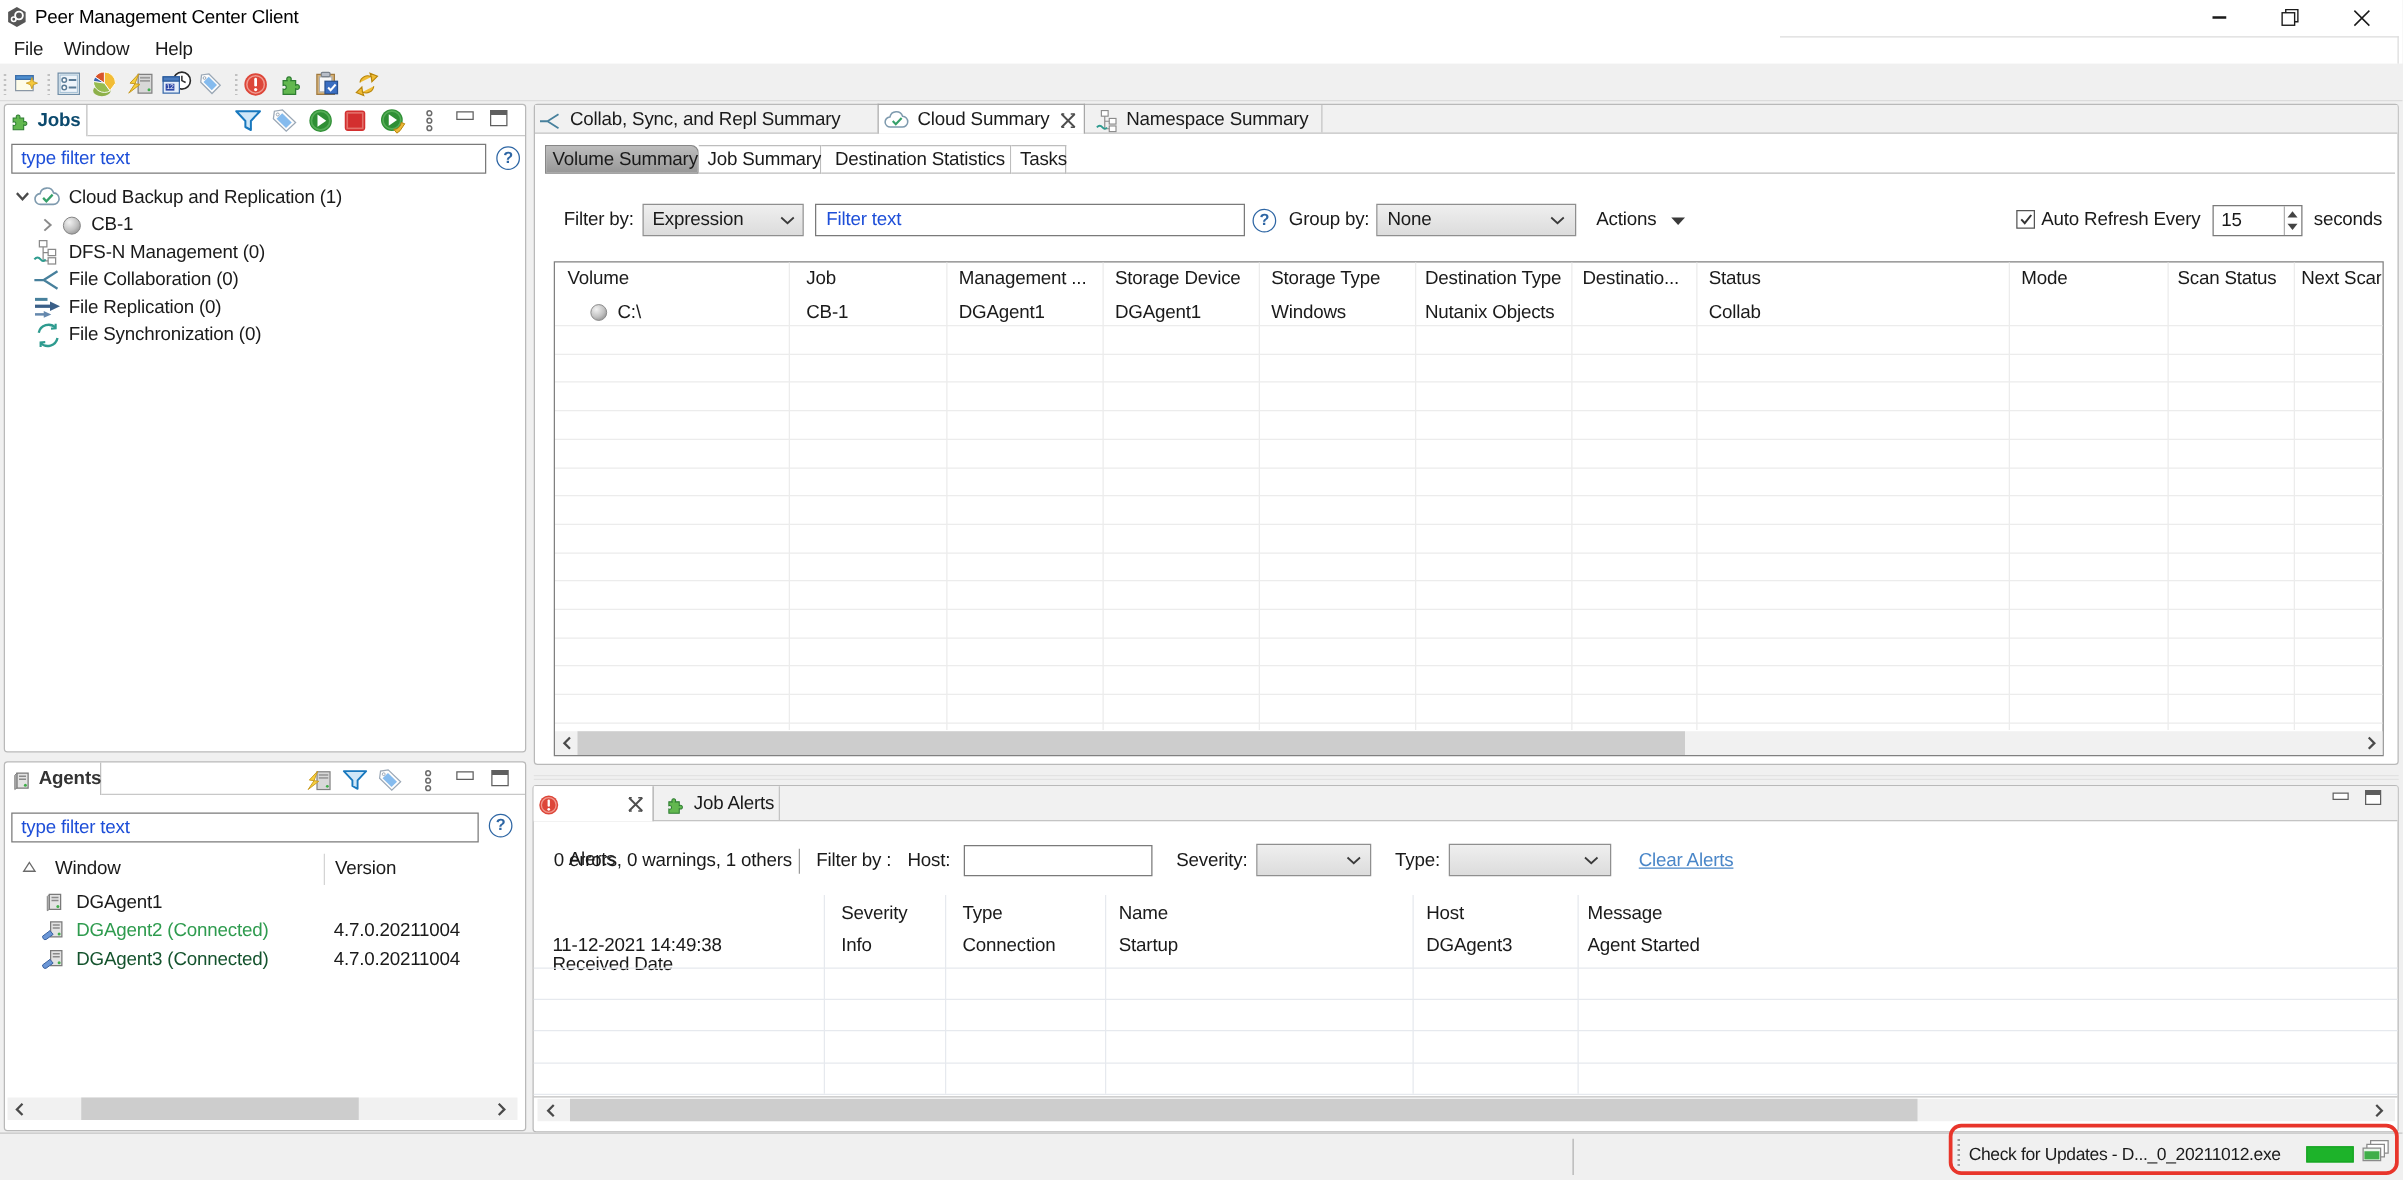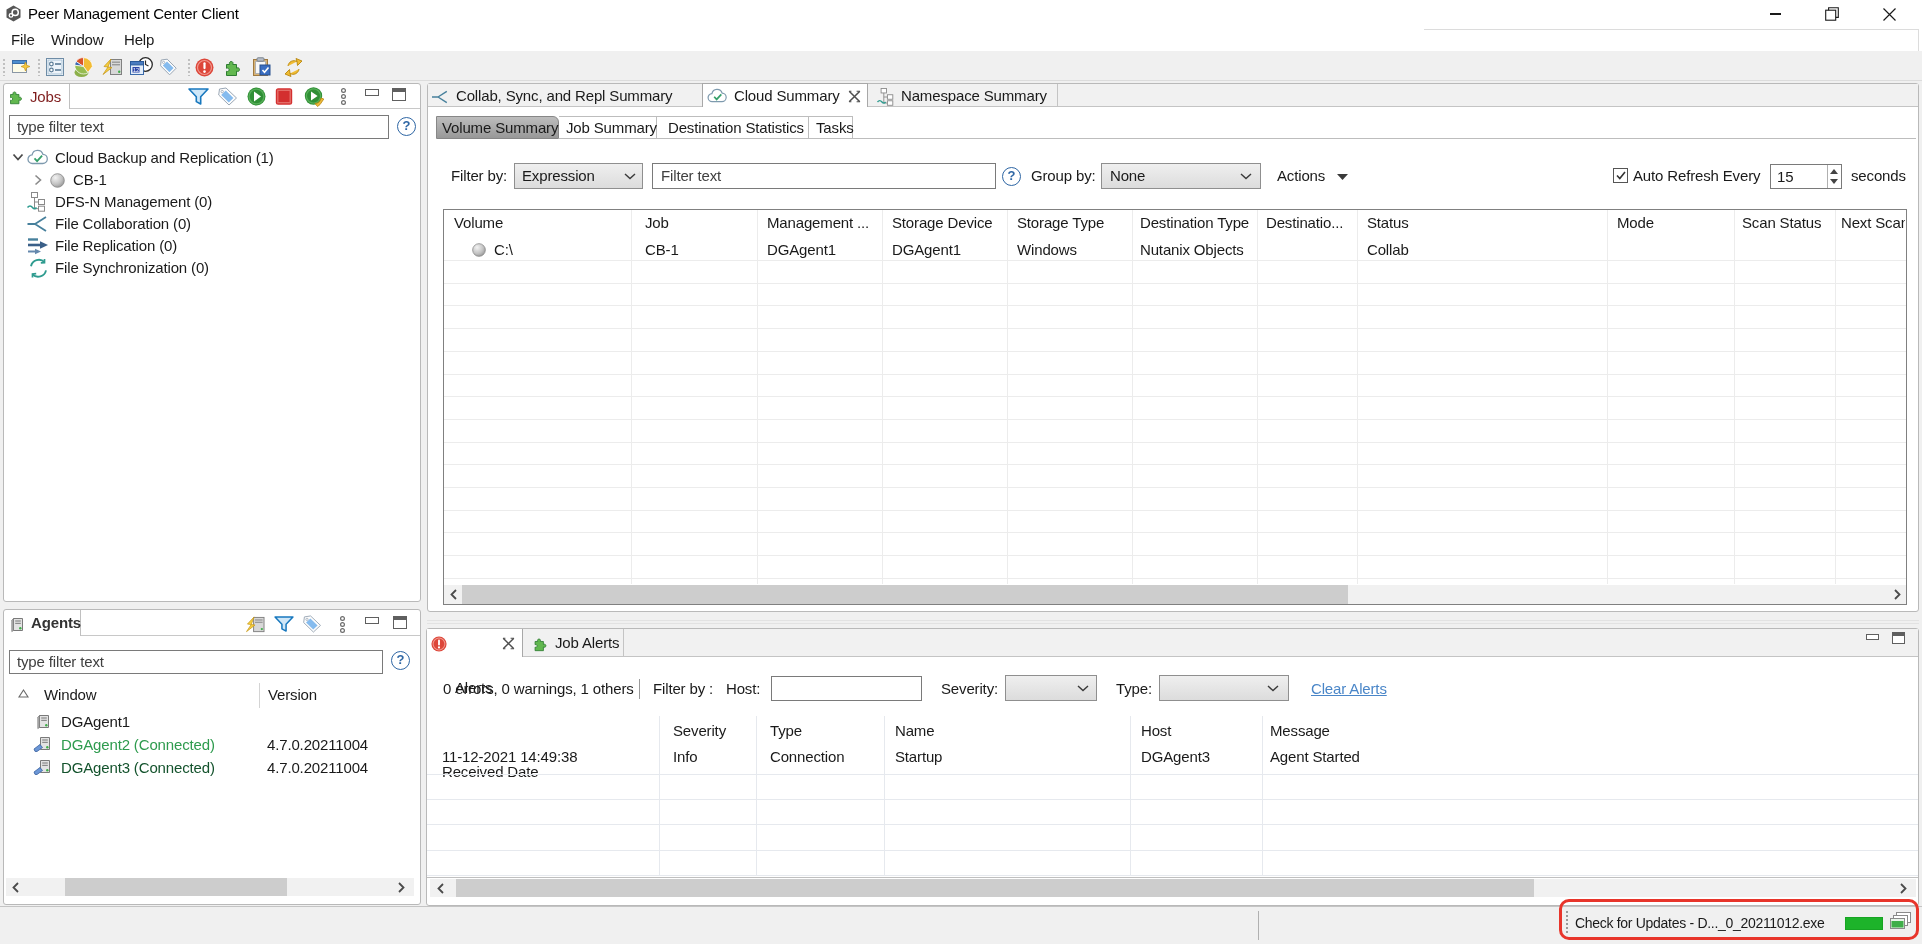--- a/index.html
+++ b/index.html
@@ -3,21 +3,21 @@
 <meta charset="utf-8">
 <style>
   * { margin:0; padding:0; box-sizing:border-box; }
   html,body { width:1922px; height:944px; overflow:hidden; }
   body { font-family:"Liberation Sans", sans-serif; font-size:15px; color:#1a1a1a; background:#f0f0f0; letter-spacing:-0.15px; }
   #root { position:absolute; left:0; top:0; width:1922px; height:944px; }
   .abs { position:absolute; }
   .lbl { position:absolute; white-space:nowrap; }
   .panel { position:absolute; background:#fff; border:1px solid #b9b9b9; border-radius:3px; }
   .input { position:absolute; background:#fff; border:1px solid #7a7a7a; }
-  .ph { color:#404040; }
+  .ph { color:#1d4ed8; }
   .combo { position:absolute; background:linear-gradient(#efefef,#dcdcdc); border:1px solid #8f8f8f; }
   .hline { position:absolute; height:1px; background:#ececec; }
   .vlinet { position:absolute; width:1px; background:#ececec; }
   .sb-track { position:absolute; background:#f1f1f1; }
   .sb-thumb { position:absolute; background:#cdcdcd; }
   svg { position:absolute; overflow:visible; }
 </style>
 </head>
 <body>
 <div id="root">
@@ -119,21 +119,21 @@
   </svg>
 
   <svg class="abs" style="left:283px;top:58px" width="21" height="19" viewBox="0 0 21 19">
     <path d="M5,8 A6,6 0 0 1 14,3.5 L13,0.5 19,3 14.5,7.5 14,3.5" fill="#f0bc34" stroke="#b8860b" stroke-width="0.9"></path>
     <path d="M16,11 A6,6 0 0 1 7,15.5 L8,18.5 2,16 6.5,11.5 7,15.5" fill="#f0bc34" stroke="#b8860b" stroke-width="0.9"></path>
   </svg>
 
   <div class="panel" style="left:3px;top:83px;width:418px;height:519px;"></div>
   <div class="abs" style="left:4px;top:84px;width:66px;height:25px;border-right:1px solid #c0c0c0;"></div>
   <div class="abs" style="left:70px;top:108px;width:350px;height:1px;background:#c8c8c8;"></div>
-  <div class="lbl" style="left:30px;top:84px;height:25px;line-height:25px;color:#7f1d1d;font-weight:normal;">Jobs</div>
+  <div class="lbl" style="left:30px;top:84px;height:25px;line-height:25px;color:#0c4a6e;font-weight:bold;">Jobs</div>
 
   <svg class="abs" style="left:8px;top:89px" width="16" height="16" viewBox="0 0 18 19">
     <path d="M2.5,6.5 h3.2 c-1.8,-4 4.8,-4 3,0 h3.8 v3.6 c4,-1.8 4,4.8 0,3 v4.4 h-10 v-4.2 c3.4,1.4 3.4,-4.4 0,-3 z" fill="#62b84f" stroke="#2e7d32" stroke-width="1"></path>
   </svg>
 
   <svg class="abs" style="left:188px;top:88px" width="21" height="17" viewBox="0 0 21 17">
     <path d="M1,1 H20 L12.7,8.8 V16 L8.3,13.6 V8.8 Z" fill="#cfe7f8" stroke="#1878be" stroke-width="1.6" stroke-linejoin="round"></path>
   </svg>
 
   <svg class="abs" style="left:217px;top:87px" width="21" height="19" viewBox="0 0 21 19">

